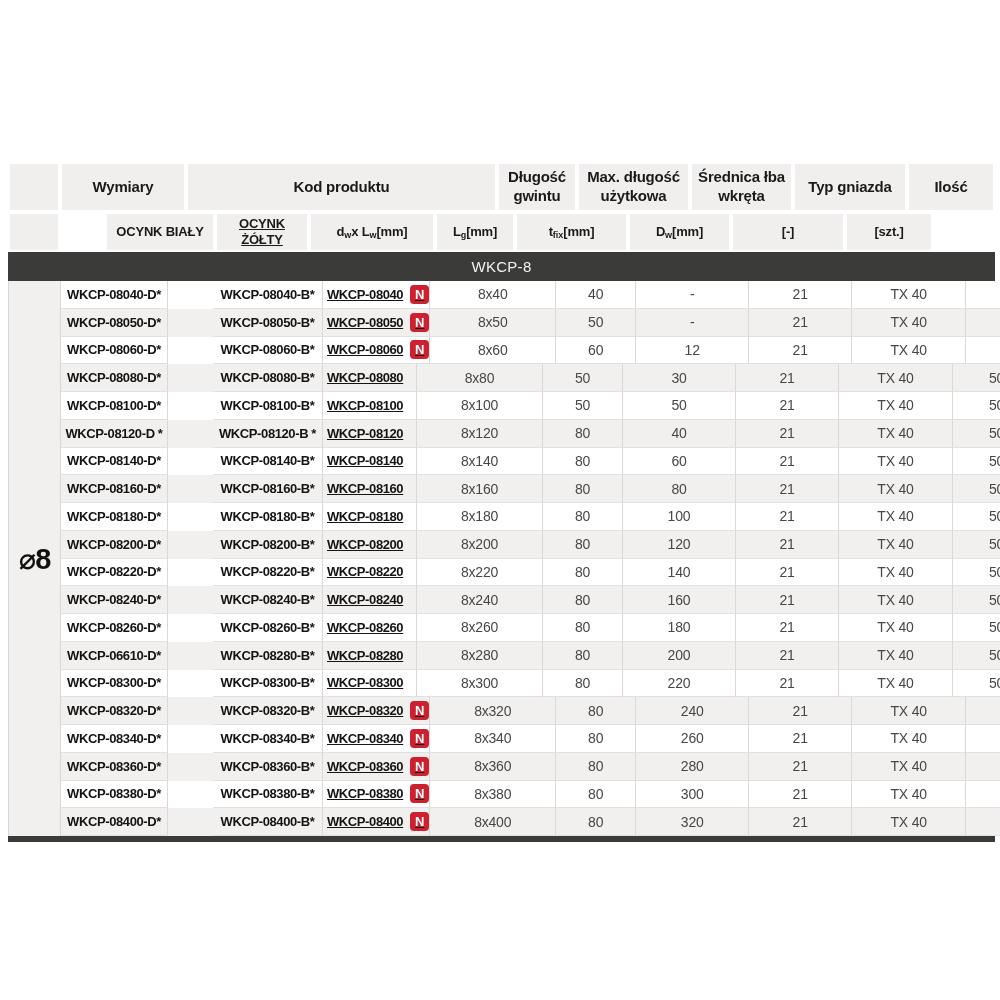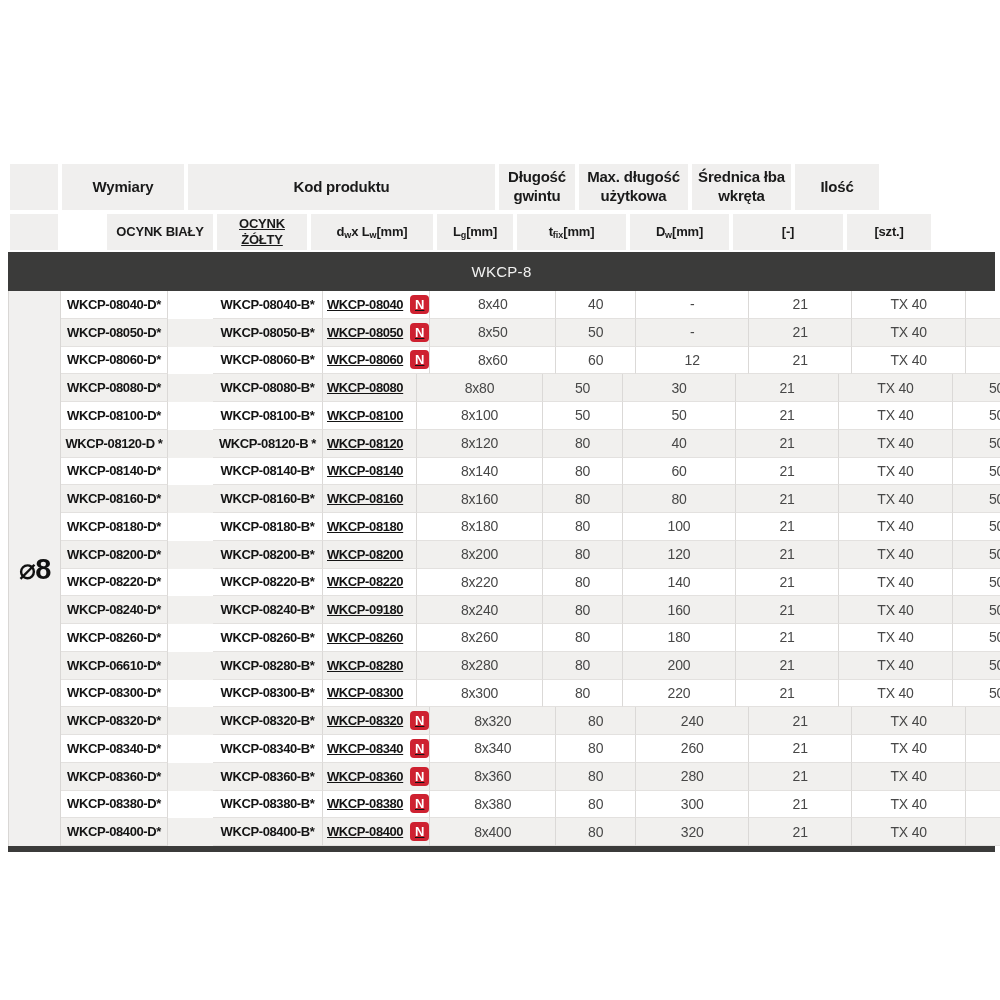--- a/index.html
+++ b/index.html
@@ -21,21 +21,21 @@
   .w-sq{flex:0 0 107px;}
   .w-bialy{flex:0 0 110px;margin-left:45px;}
   .w-zolty{flex:0 0 94px;text-decoration:underline;}
   .w-dim{flex:0 0 126px;}
   .w-lg{flex:0 0 80px;}
   .w-tfix{flex:0 0 113px;}
   .w-dw{flex:0 0 103px;}
   .w-typ{flex:0 0 114px;}
   .w-qty{flex:0 0 88px;}
 
-  .band{height:39px;background:#3b3b3a;color:#f2f2f1;display:flex;
+  .band{height:29px;background:#3b3b3a;color:#f2f2f1;display:flex;
     align-items:center;justify-content:center;font-size:15px;letter-spacing:0.3px;}
 
   
   .tbody{display:flex;border-left:1px solid #d9d7d5;box-sizing:border-box;}
   .left-cell{flex:0 0 51px;background:#f1f0ef;border-right:1px solid #d9d7d5;
     display:flex;align-items:center;justify-content:center;
     font-family:"Liberation Sans","DejaVu Sans",sans-serif;
     font-weight:bold;font-size:29px;color:#111;letter-spacing:-1px;}
   .rows{flex:1;display:flex;flex-direction:column;}
   .trow{display:flex;height:27.75px;box-sizing:border-box;background:#fff;}
@@ -55,20 +55,21 @@
 
 <div class="table-wrap">
 
   <div class="hrow hrow1">
     <div class="hcell w-corner"></div>
     <div class="hcell w-dim">Wymiary</div>
     <div class="hcell w-kod">Kod produktu</div>
     <div class="hcell w-lg">Długość gwintu</div>
     <div class="hcell w-tfix">Max. długość użytkowa</div>
     <div class="hcell w-dw">Średnica łba wkręta</div>
+    <div class="hcell w-typ">Typ gniazda</div>
     <div class="hcell w-qty">Ilość</div>
   </div>
 
   <div class="hrow hrow2">
     <div class="hcell w-corner"></div>
     <div class="hcell w-bialy">OCYNK BIAŁY</div>
     <div class="hcell w-zolty">OCYNK ŻÓŁTY</div>
     <div class="hcell w-dim">
       <span>d</span>
         <span class="sub">w</span>
@@ -262,21 +263,21 @@
     <div class="tcell w-tfix">140</div>
     <div class="tcell w-dw">21</div>
     <div class="tcell w-typ">TX 40</div>
     <div class="tcell w-qty">50</div>
   </div>
 
   <div class="trow alt">
     <div class="tcell code w-sq">WKCP-08240-D*</div>
     <div class="tcell code w-bialy">WKCP-08240-B*</div>
     <div class="tcell code zolty-cell w-zolty">
-      <span>WKCP-09180</span>
+      <span>WKCP-08240</span>
 
     </div>
     <div class="tcell w-dim">8x240</div>
     <div class="tcell w-lg">80</div>
     <div class="tcell w-tfix">160</div>
     <div class="tcell w-dw">21</div>
     <div class="tcell w-typ">TX 40</div>
     <div class="tcell w-qty">50</div>
   </div>
 

